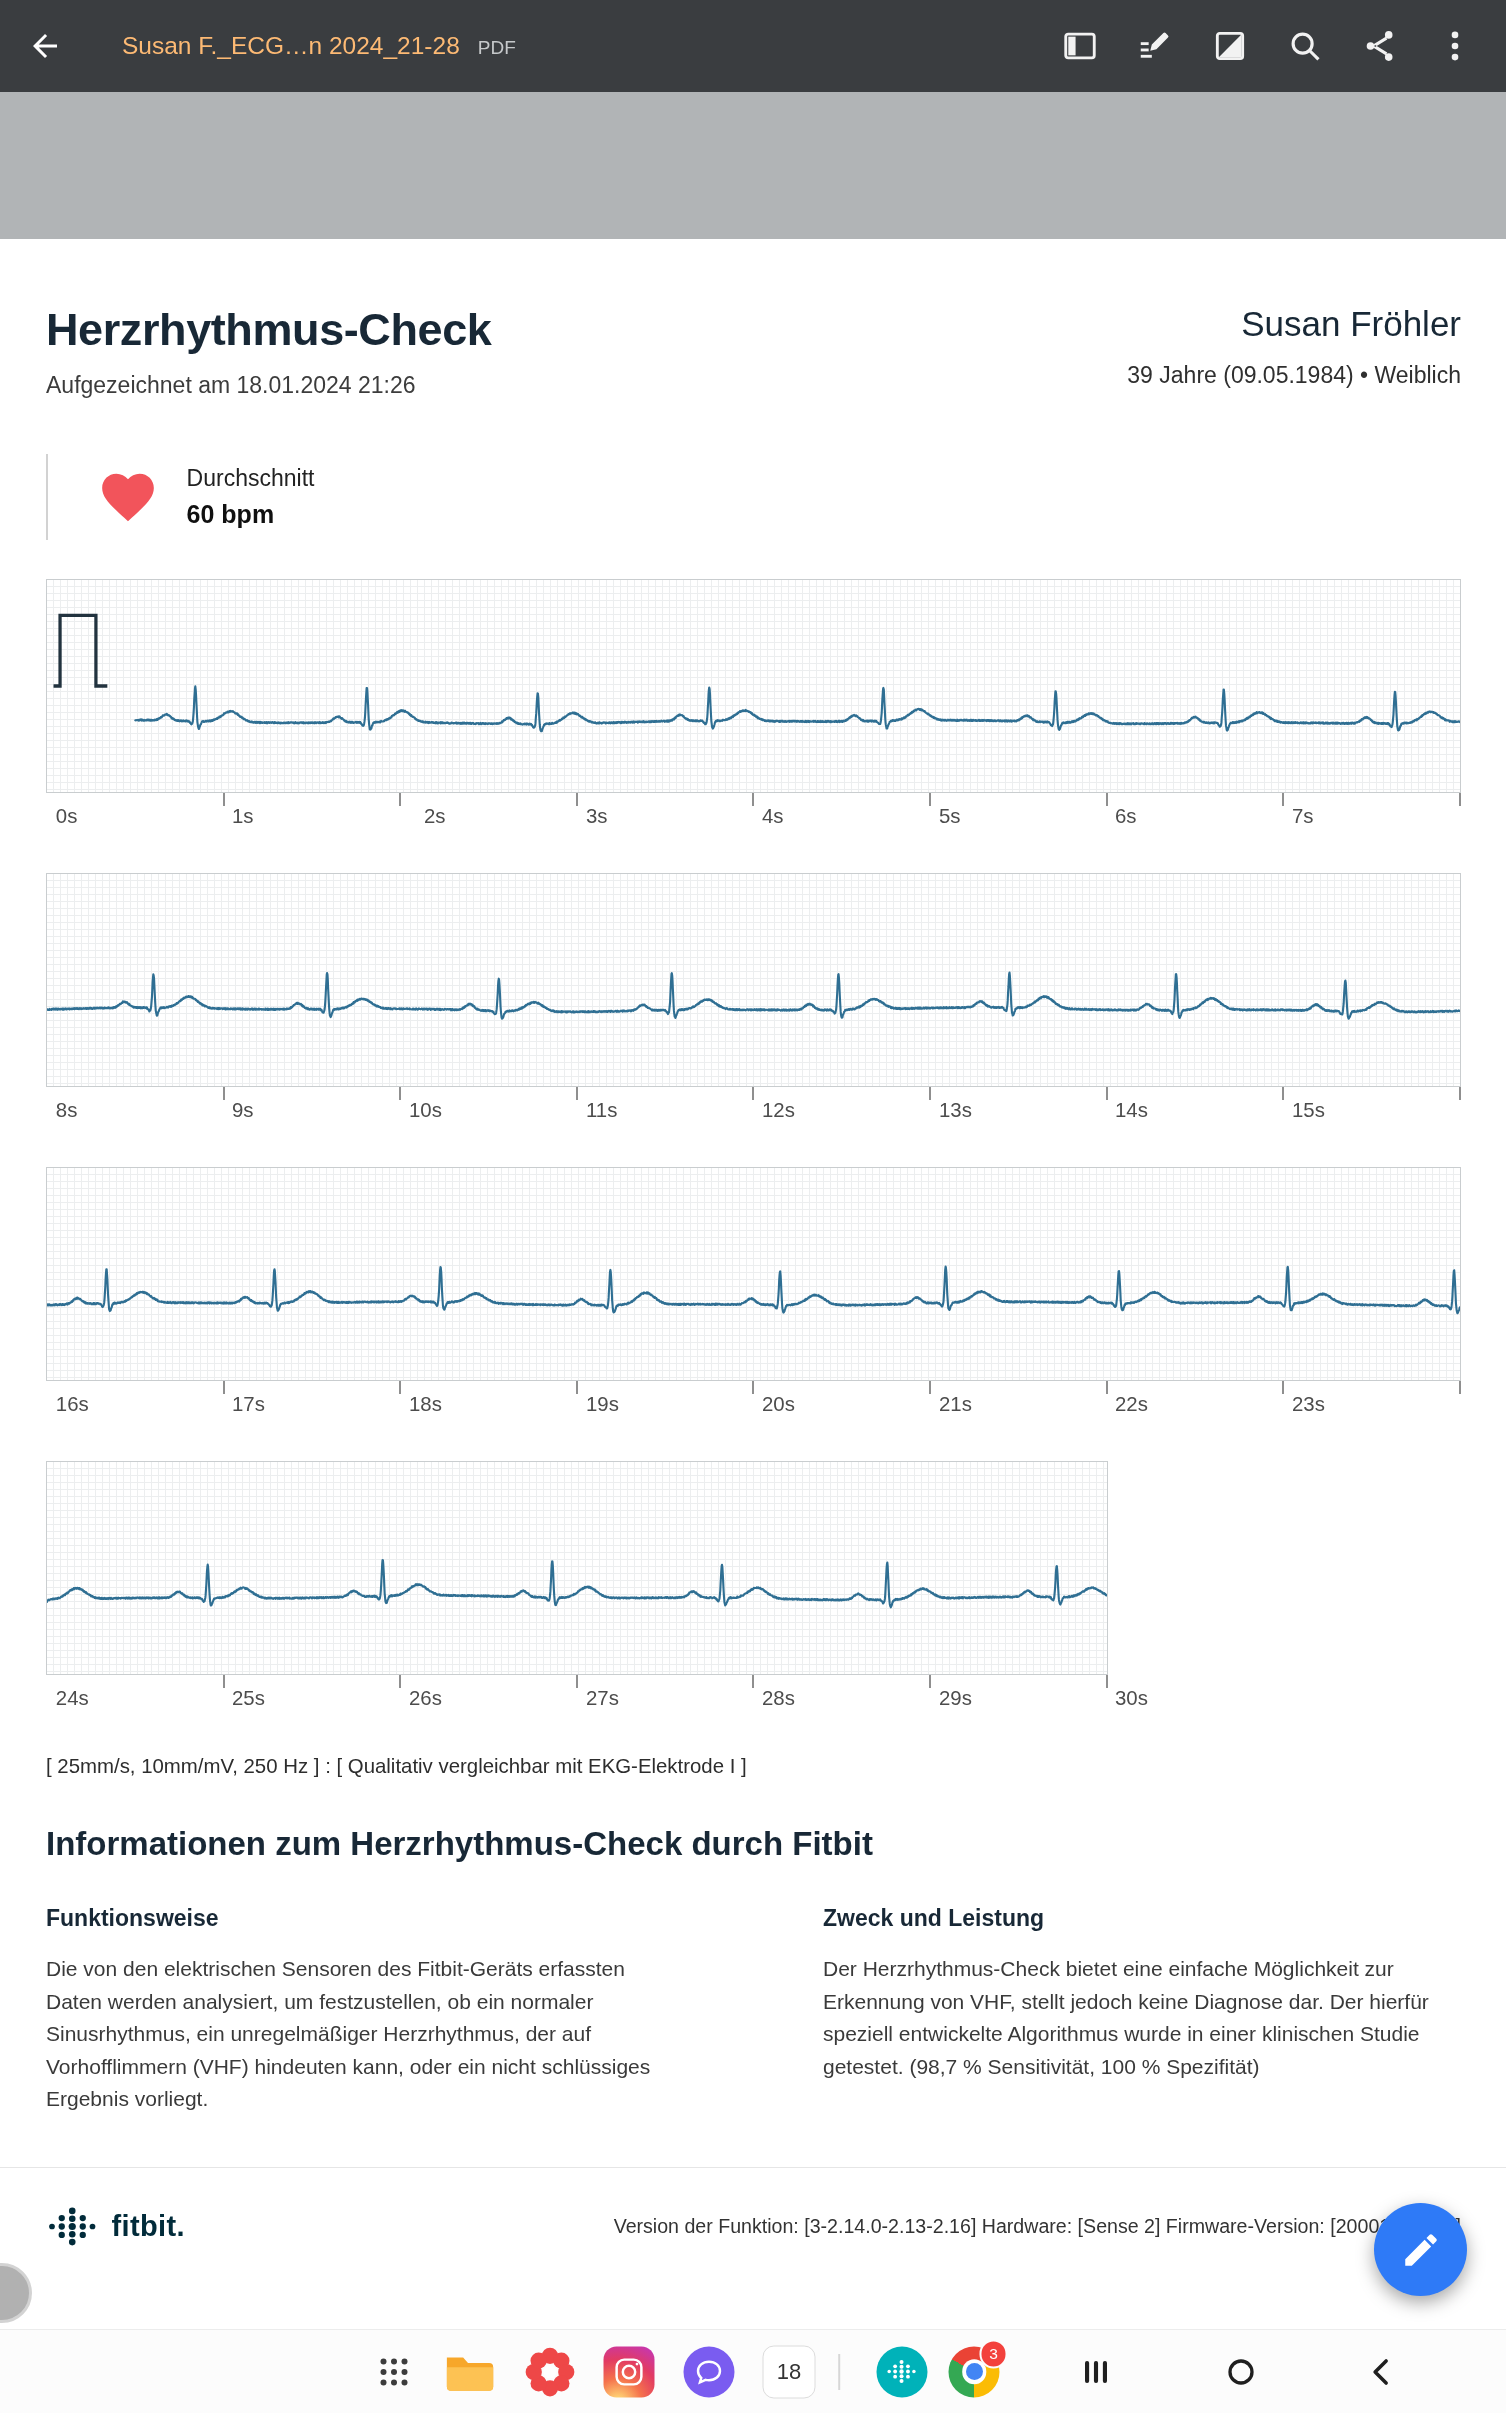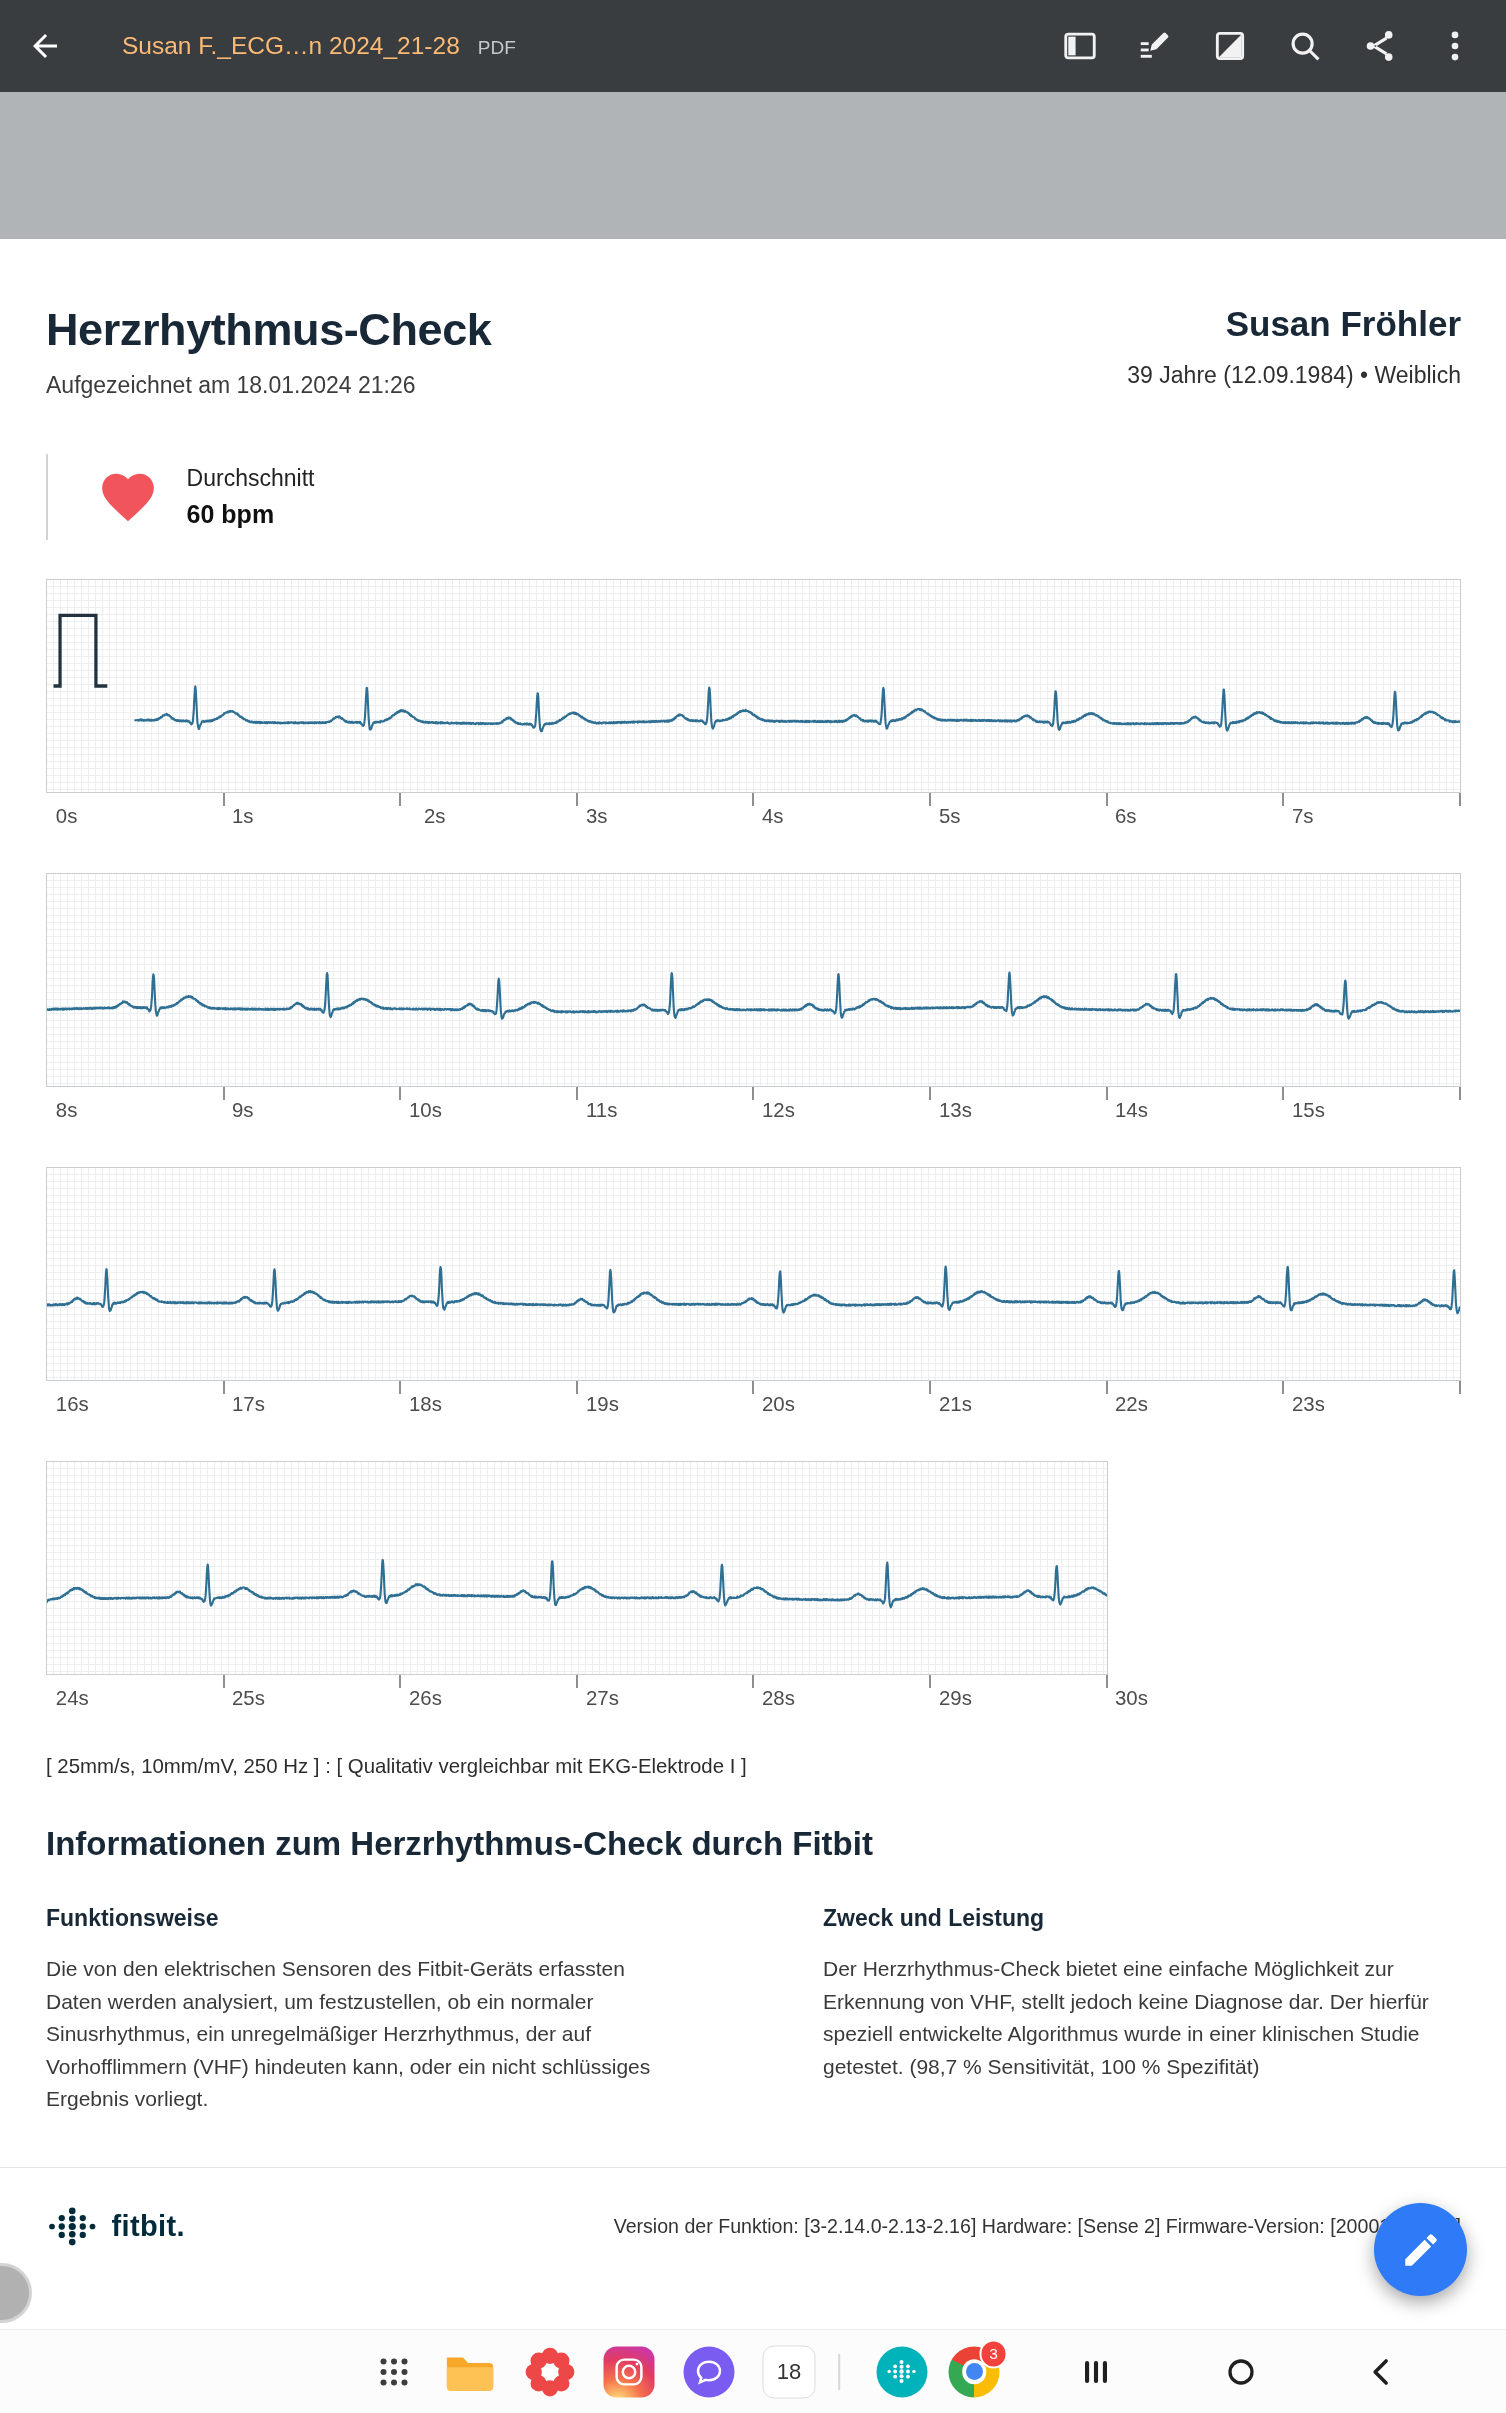--- a/index.html
+++ b/index.html
@@ -21,21 +21,21 @@
   .viewer-gap{position:absolute;top:92px;left:0;right:0;height:147px;background:#b1b4b6;}
 
   
   .page{position:absolute;top:239px;left:0;right:0;bottom:83px;background:#fff;
         padding:65px 46px 0 46px;box-sizing:border-box;overflow:hidden;color:#1b2a36;}
 
   .head-row{display:flex;justify-content:space-between;align-items:flex-start;}
   .report-title{font-size:45px;font-weight:700;color:#182836;letter-spacing:-0.4px;}
   .report-date{font-size:23px;color:#3c3c3c;margin-top:16.3px;}
   .patient{text-align:right;}
-  .patient-name{font-size:35px;font-weight:700;color:#182836;}
+  .patient-name{font-size:35px;font-weight:400;color:#182836;}
   .patient-meta{font-size:23px;color:#2f2f2f;margin-top:18px;}
 
   .result-row{display:flex;justify-content:space-between;align-items:center;margin-top:55px;}
   .result-title{font-size:33px;font-weight:700;color:#3878a0;}
   .result-sub{font-size:23px;color:#424242;margin-top:11.4px;}
   .avg-box{display:flex;align-items:center;gap:28px;}
   .vdivider{width:1.6px;height:86px;background:#d2d2d2;}
   .heart{width:62px;height:62px;margin-left:21px;}
   .avg-label{font-size:23px;color:#222;}
   .avg-value{font-size:25px;font-weight:700;color:#101010;margin-top:8.2px;}
@@ -168,21 +168,21 @@
 
   <div class="page">
 
     <div class="head-row">
       <div>
         <div class="report-title">Herzrhythmus-Check</div>
         <div class="report-date">Aufgezeichnet am 18.01.2024 21:26</div>
       </div>
       <div class="patient">
         <div class="patient-name">Susan Fröhler</div>
-        <div class="patient-meta">39 Jahre (12.09.1984)  •  Weiblich</div>
+        <div class="patient-meta">39 Jahre (09.05.1984)  •  Weiblich</div>
       </div>
     </div>
 
     <div class="result-row">
       <div class="avg-box">
         <div class="vdivider"></div>
         <svg class="heart" viewBox="0 0 24 24">
           <path d="M12 21.35l-1.45-1.32C5.4 15.36 2 12.28 2 8.5 2 5.42 4.42 3 7.5 3c1.74 0 3.41.81 4.5 2.09C13.09 3.81 14.76 3 16.5 3 19.58 3 22 5.42 22 8.5c0 3.78-3.4 6.86-8.55 11.54L12 21.35z" fill="#f2545b"></path>
         </svg>
         <div>

